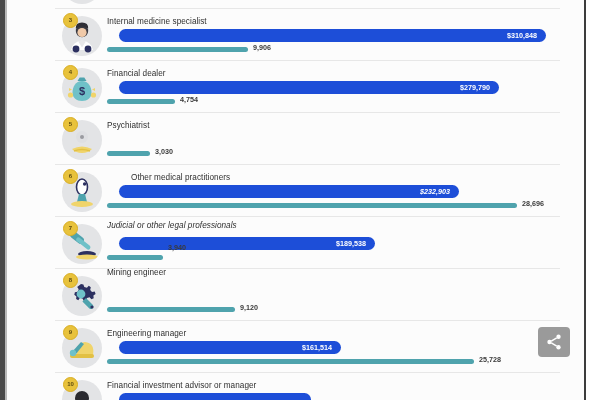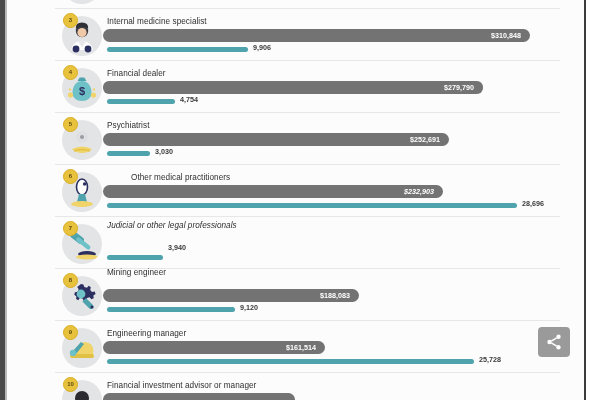--- a/index.html
+++ b/index.html
@@ -35,22 +35,22 @@
     color:#5d4b10;font-size:6px;line-height:12px;text-align:center;font-weight:bold;
     z-index:3;
   }
 
   .label{
     position:absolute;left:100px;
     font-size:8.2px;color:#2f2f2f;letter-spacing:.05px;white-space:nowrap;
   }
 
   .bar-navy{
-    position:absolute;left:96px;height:13px;border-radius:7px;
-    background:#737373;
+    position:absolute;left:112px;height:13px;border-radius:7px;
+    background:#1d4ed8;
   }
   .bar-navy .vlab{
     position:absolute;right:9px;top:0;height:13px;line-height:13px;
     font-size:7.2px;color:#ffffff;font-weight:bold;white-space:nowrap;
   }
   .bar-teal{
     position:absolute;left:100px;height:5px;border-radius:3px;
     background:#4fa3ad;
   }
   .tlab{
@@ -109,41 +109,38 @@
               <path d="M15.5 13h9l-2.2-3.6h-4.6z" fill="#4fa3ad"></path>
               <path d="M20 13c6.5 0 9.5 6 9.5 11.5S25.5 33 20 33s-9.5-3-9.5-8.5S13.5 13 20 13z" fill="#6fc1c8"></path>
               <text x="20" y="27" font-size="11" font-family="Liberation Sans, sans-serif" text-anchor="middle" fill="#2c3060" font-weight="bold">$</text>
               <path d="M7 20l3 1.5-3 1.5zM33 20l-3 1.5 3 1.5z" fill="#f0d46a"></path>
               <circle cx="8.5" cy="27" r="2.6" fill="#f0d46a"></circle>
               <circle cx="31.5" cy="27" r="2.6" fill="#f0d46a"></circle>
             </svg>
           </div>
           <div class="badge" style="top: 5px;">4</div>
           <div class="label" style="top: 9px;">Financial dealer</div>
-          <div class="bar-navy" style="top: 21px; width: 380px; border-radius: 6px;">
+          <div class="bar-navy" style="top: 21px; width: 380px;">
             <span class="vlab">$279,790</span>
           </div>
           <div class="bar-teal" style="top: 39px; width: 68px;"></div>
           <div class="tlab" style="top: 35px; left: 173px;">4,754</div>
         </div>
         <div class="row" style="top: 112px;">
           <div class="divider" style="top: 0px;"></div>
           <div class="avatar" style="top: 8px;">
             <svg width="40" height="40" viewBox="0 0 40 40">
               <circle cx="20" cy="17" r="6" fill="#dedfe2"></circle>
               <circle cx="20" cy="17" r="2" fill="#9a9ba0"></circle>
               <path d="M10 29q10-5 20 0-4 4-10 4t-10-4z" fill="#f0d46a"></path>
               <path d="M12 31q8-3 16 0" stroke="#e2c043" stroke-width="1.4" fill="none"></path>
             </svg>
           </div>
           <div class="badge" style="top: 5px;">5</div>
           <div class="label" style="top: 9px;">Psychiatrist</div>
-          <div class="bar-navy" style="top: 21px; width: 346px;">
-            <span class="vlab">$252,691</span>
-          </div>
           <div class="bar-teal" style="top: 39px; width: 43px;"></div>
           <div class="tlab" style="top: 35px; left: 148px;">3,030</div>
         </div>
         <div class="row" style="top: 164px;">
           <div class="divider" style="top: 0px;"></div>
           <div class="avatar" style="top: 8px;">
             <svg width="40" height="40" viewBox="0 0 40 40">
               <ellipse cx="20" cy="15" rx="5.5" ry="8" fill="#ffffff"></ellipse>
               <ellipse cx="20" cy="15" rx="5.5" ry="8" fill="none" stroke="#2c3060" stroke-width="1.6"></ellipse>
               <circle cx="22.6" cy="12" r="1.7" fill="#2c3060"></circle>
@@ -164,38 +161,38 @@
           <div class="avatar" style="top: 8px;">
             <svg width="40" height="40" viewBox="0 0 40 40">
               <rect x="8" y="10" width="15" height="7" rx="3.2" transform="rotate(38 15 13)" fill="#4fa3ad"></rect>
               <rect x="13" y="17" width="17" height="4.4" rx="2.2" transform="rotate(38 21 19)" fill="#6fc1c8"></rect>
               <ellipse cx="25" cy="30" rx="9" ry="3" fill="#2c3060"></ellipse>
               <ellipse cx="25" cy="33" rx="11" ry="2.6" fill="#f0d46a"></ellipse>
             </svg>
           </div>
           <div class="badge" style="top: 5px;">7</div>
           <div class="label" style="top: 5px; font-style: italic;">Judicial or other legal professionals</div>
+          <div class="bar-navy" style="top: 21px; width: 256px;">
+            <span class="vlab">$189,538</span>
+          </div>
           <div class="bar-teal" style="top: 39px; width: 56px;"></div>
           <div class="tlab" style="top: 27px; left: 161px;">3,940</div>
         </div>
         <div class="row" style="top: 268px;">
           <div class="divider" style="top: 0px;"></div>
           <div class="avatar" style="top: 8px;">
             <svg width="40" height="40" viewBox="0 0 40 40">
               <path d="M19 8l2.4.5.9 2.6 2.6.6 1.9-1.9 2 1.4-.6 2.7 1.8 2 2.7-.3.9 2.3-2.2 1.7.3 2.7-2.3 1-1.8-2-2.6.8-.8 2.6-2.5.1-1.2-2.4-2.7-.3-1.5 2.2-2.2-1.2.3-2.7-2.1-1.7 .6-2.4 2.7-.5 1.1-2.5-1.5-2.3z" fill="#2c3060"></path>
               <circle cx="19" cy="18" r="4.4" fill="#6fc1c8"></circle>
               <path d="M24 22l7 7a2.6 2.6 0 0 1-3.6 3.6l-7-7z" fill="#4fa3ad"></path>
               <circle cx="30" cy="31" r="1.6" fill="#2c3060"></circle>
             </svg>
           </div>
           <div class="badge" style="top: 5px;">8</div>
           <div class="label" style="top: 0;">Mining engineer</div>
-          <div class="bar-navy" style="top: 21px; width: 256px;">
-            <span class="vlab">$188,083</span>
-          </div>
           <div class="bar-teal" style="top: 39px; width: 128px;"></div>
           <div class="tlab" style="top: 35px; left: 233px;">9,120</div>
         </div>
         <div class="row" style="top: 320px;">
           <div class="divider" style="top: 0px;"></div>
           <div class="avatar" style="top: 8px;">
             <svg width="40" height="40" viewBox="0 0 40 40">
               <path d="M31 27q2-12-8-13-10 1-8 13z" fill="#f0d46a"></path>
               <rect x="8" y="26" width="24" height="4" rx="2" fill="#e2c043"></rect>
               <path d="M10 24l9-10 3 2-8 10z" fill="#4fa3ad"></path>

